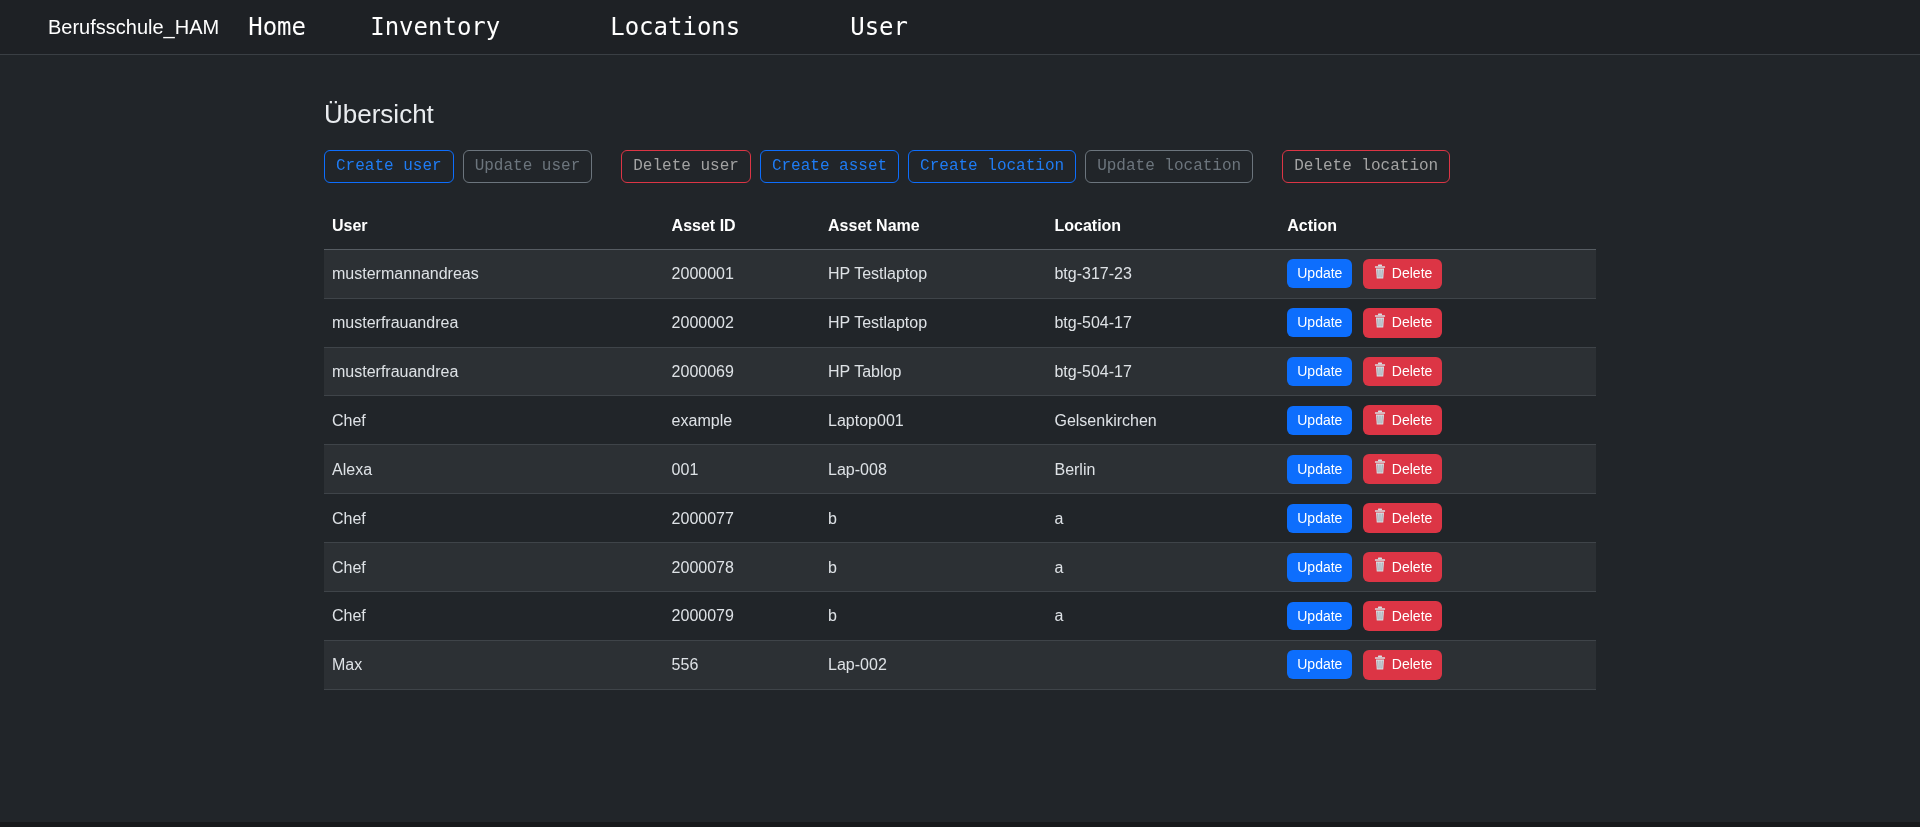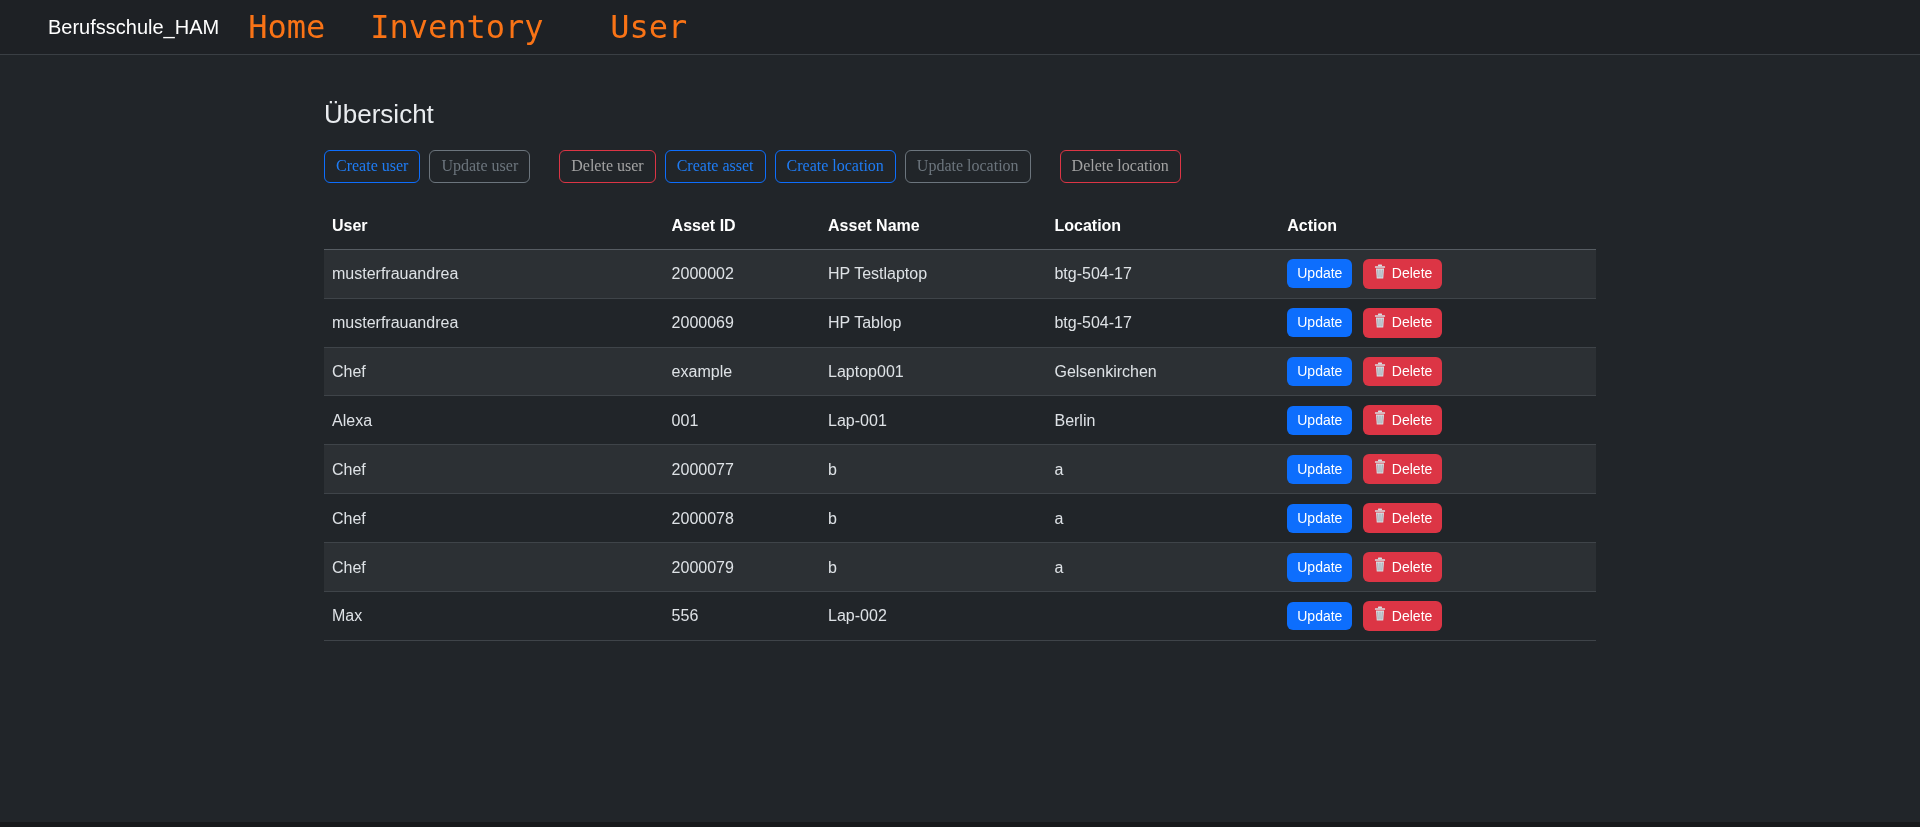--- a/index.html
+++ b/index.html
@@ -29,44 +29,44 @@
   }
   .nav-list {
     display: flex;
     list-style: none;
     margin-left: 29px;
     align-items: baseline;
   }
   .nav-item { width: 240px; }
   .nav-item.nav-slot-first { width: 122px; }
   .nav-link {
-    color: #f97316;
+    color: #ffffff;
     text-decoration: none;
     font-family: "DejaVu Sans Mono", monospace;
-    font-size: 32px;
+    font-size: 24px;
     white-space: nowrap;
   }
 
   
   .main {
     margin-left: 324px;
     width: 1272px;
   }
   .page-title {
     padding-top: 44px;
     font-size: 26px;
     font-weight: 500;
     color: #e9ecef;
     margin-bottom: 20px;
   }
 
   
   .toolbar { display: flex; gap: 9px; }
   .btn {
-    font-family: Liberation Serif, serif;
+    font-family: Liberation Mono, monospace;
     font-size: 16px;
     line-height: 1.3;
     padding: 5px 11px;
     border-radius: 6px;
     border: 1px solid transparent;
     background: transparent;
     cursor: pointer;
     white-space: nowrap;
   }
   .btn-outline-primary   { color: #1f7cf4; border-color: #0d6efd; }
@@ -131,20 +131,23 @@
 <body>
 
 <nav class="navbar">
   <a href="#" class="navbar-brand">Berufsschule_HAM</a>
   <ul class="nav-list">
       <li class="nav-item nav-slot-first">
     <a href="#" class="nav-link">Home</a>
   </li>
       <li class="nav-item">
     <a href="#" class="nav-link">Inventory</a>
+  </li>
+      <li class="nav-item">
+    <a href="#" class="nav-link">Locations</a>
   </li>
       <li class="nav-item">
     <a href="#" class="nav-link">User</a>
   </li>
     </ul>
 </nav>
 
 <main class="main">
   <h2 class="page-title">Übersicht</h2>
 
@@ -170,20 +173,40 @@
       <tr>
         <th>User</th>
         <th>Asset ID</th>
         <th>Asset Name</th>
         <th>Location</th>
         <th>Action</th>
       </tr>
     </thead>
     <tbody>
         <tr>
+    <td>mustermannandreas</td>
+    <td>2000001</td>
+    <td>HP Testlaptop</td>
+    <td>btg-317-23</td>
+    <td class="action-cell">
+      <button class="btn-sm btn-update">Update</button>
+      <button class="btn-sm btn-delete">
+        <span class="trash-icon">
+          <svg width="14" height="15" viewBox="0 0 16 17" aria-hidden="true">
+            <rect x="5.7" y="0.5" width="4.6" height="2" rx="0.5" fill="#d9dfe4"></rect>
+            <rect x="2.2" y="2.6" width="11.6" height="1.6" rx="0.4" fill="#d9dfe4"></rect>
+            <path d="M3.4 5.2 h9.2 l-0.9 11.3 h-7.4 z" fill="#d9dfe4"></path>
+            <path d="M5.4 6.4 l0.5 8.9 M8 6.4 v8.9 M10.6 6.4 l-0.5 8.9" stroke="#8d98a1" stroke-width="0.9" fill="none"></path>
+          </svg>
+        </span>
+        <span class="delete-label">Delete</span>
+      </button>
+    </td>
+  </tr>
+        <tr>
     <td>musterfrauandrea</td>
     <td>2000002</td>
     <td>HP Testlaptop</td>
     <td>btg-504-17</td>
     <td class="action-cell">
       <button class="btn-sm btn-update">Update</button>
       <button class="btn-sm btn-delete">
         <span class="trash-icon">
           <svg width="14" height="15" viewBox="0 0 16 17" aria-hidden="true">
             <rect x="5.7" y="0.5" width="4.6" height="2" rx="0.5" fill="#d9dfe4"></rect>
@@ -232,21 +255,21 @@
             <path d="M5.4 6.4 l0.5 8.9 M8 6.4 v8.9 M10.6 6.4 l-0.5 8.9" stroke="#8d98a1" stroke-width="0.9" fill="none"></path>
           </svg>
         </span>
         <span class="delete-label">Delete</span>
       </button>
     </td>
   </tr>
         <tr>
     <td>Alexa</td>
     <td>001</td>
-    <td>Lap-001</td>
+    <td>Lap-008</td>
     <td>Berlin</td>
     <td class="action-cell">
       <button class="btn-sm btn-update">Update</button>
       <button class="btn-sm btn-delete">
         <span class="trash-icon">
           <svg width="14" height="15" viewBox="0 0 16 17" aria-hidden="true">
             <rect x="5.7" y="0.5" width="4.6" height="2" rx="0.5" fill="#d9dfe4"></rect>
             <rect x="2.2" y="2.6" width="11.6" height="1.6" rx="0.4" fill="#d9dfe4"></rect>
             <path d="M3.4 5.2 h9.2 l-0.9 11.3 h-7.4 z" fill="#d9dfe4"></path>
             <path d="M5.4 6.4 l0.5 8.9 M8 6.4 v8.9 M10.6 6.4 l-0.5 8.9" stroke="#8d98a1" stroke-width="0.9" fill="none"></path>

